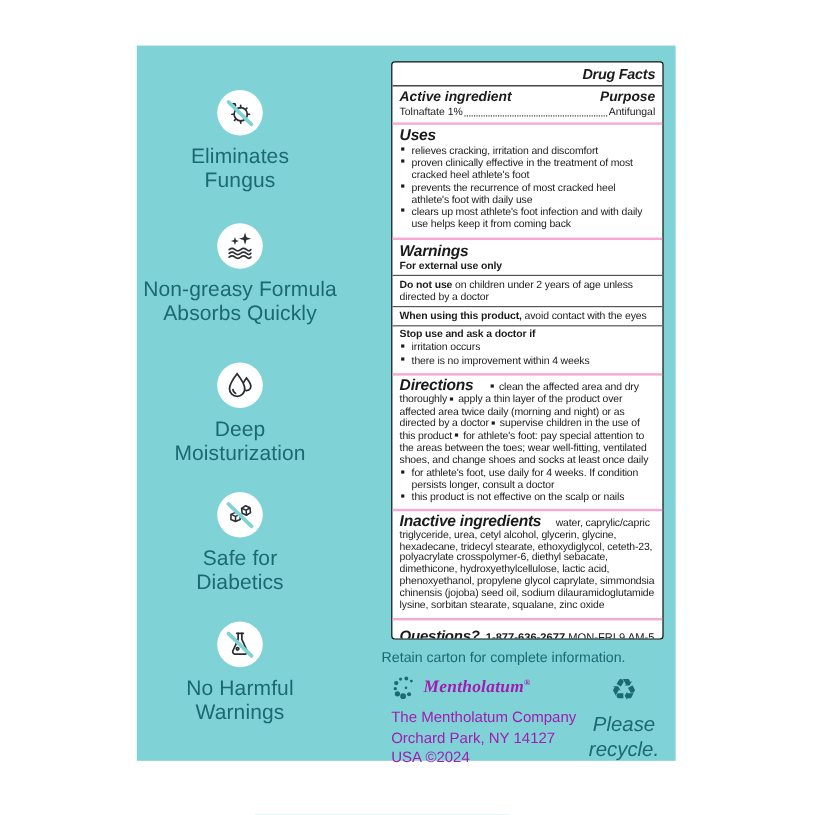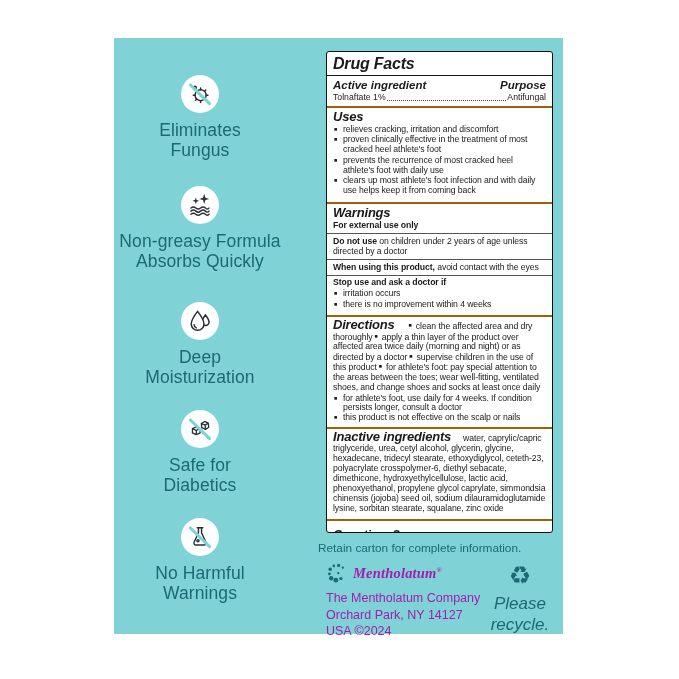--- a/index.html
+++ b/index.html
@@ -22,23 +22,23 @@
   .feature-label{
     margin-top:7px;color:#1c6973;font-size:17.5px;line-height:20px;
     font-weight:500;letter-spacing:.1px;
   }
   
   .df-box{
     position:absolute;left:212px;top:13px;width:227px;height:482px;
     background:#ffffff;border:1.8px solid #111;border-radius:3px;
     box-sizing:border-box;color:#1a1a1a;overflow:hidden;
   }
-  .sec{padding:2px 6px 3px;border-bottom:2px solid #a16207;}
+  .sec{padding:2px 6px 3px;border-bottom:2px solid #f9a8d4;}
   .sec:last-child{border-bottom:none;}
-  .df-title{font-size:16px;font-weight:bold;font-style:italic;letter-spacing:-.2px;padding:3px 6px 2px;border-bottom:1.5px solid #1a1a1a;}
+  .df-title{font-size:12px;font-weight:bold;font-style:italic;letter-spacing:-.2px;padding:3px 6px 2px;border-bottom:1.5px solid #1a1a1a;text-align:right;}
   .sec-h{font-size:13px;font-weight:bold;font-style:italic;letter-spacing:-.2px;line-height:14px;}
   .ai-row{display:flex;justify-content:space-between;font-size:11.5px;font-weight:bold;font-style:italic;line-height:13px;margin-top:1px;}
   .tol-row{display:flex;align-items:flex-end;font-size:8.7px;line-height:11px;}
   .leader{flex:1;border-bottom:1.4px dotted #444;margin:0 1px 2px;}
   .body, .sqlist{font-size:8.7px;line-height:9.9px;letter-spacing:-.1px;}
   .body{margin:1px 0;}
   .sqlist{list-style:none;margin:1px 0 2px;padding:0;}
   .sqlist li{position:relative;padding-left:10px;margin:0 0 .5px;}
   .sqlist li::before{content:"■";position:absolute;left:1px;top:0;font-size:5.5px;}
   .bold{font-weight:bold;}

